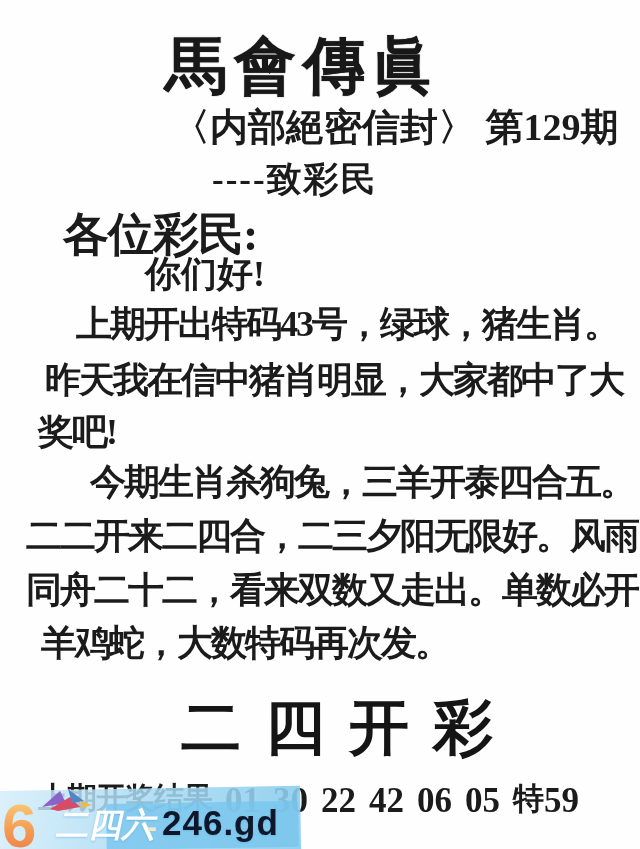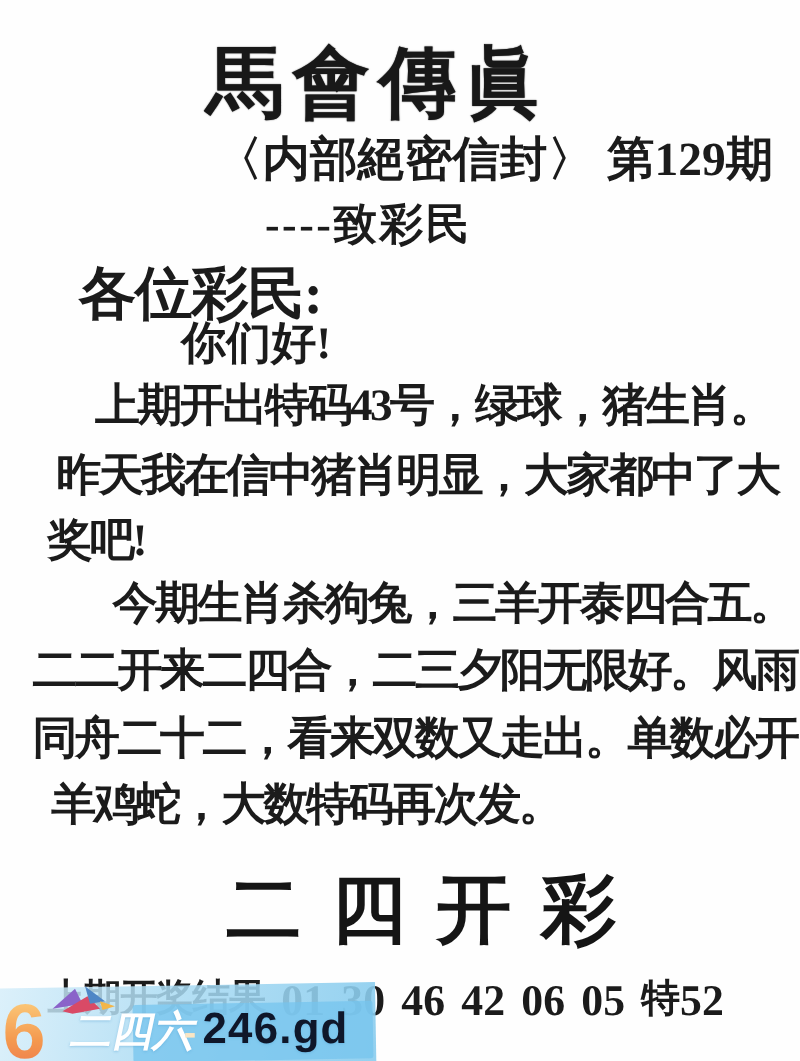--- a/index.html
+++ b/index.html
@@ -84,27 +84,27 @@
   <div class="abs bline l4">二二开来二四合，二三夕阳无限好。风雨</div>
   <div class="abs bline l5">同舟二十二，看来双数又走出。单数必开</div>
   <div class="abs bline l6">羊鸡蛇，大数特码再次发。</div>
 
   <div class="abs headline">二四开彩</div>
 
   <div class="abs results">
     <span class="label">上期开奖结果</span>
     <span class="num">01</span>
     <span class="num">30</span>
-    <span class="num">46</span>
+    <span class="num">22</span>
     <span class="num">42</span>
     <span class="num">06</span>
     <span class="num">05</span>
     <span class="special">
       <span class="sp-pre">特</span>
-      <span class="sp-num">52</span>
+      <span class="sp-num">59</span>
     </span>
   </div>
 
   <div class="abs wm-band"></div>
   <div class="abs wm-chip"></div>
   <div class="abs wm-six">6</div>
   <svg class="abs wm-crane" viewBox="0 0 54 28" xmlns="http://www.w3.org/2000/svg">
     <polygon points="2,20 20,4 26,16" fill="#8a63c9"></polygon>
     <polygon points="10,22 30,10 40,20 18,24" fill="#d94a66"></polygon>
     <polygon points="28,2 44,14 32,16" fill="#4f86c6"></polygon>

